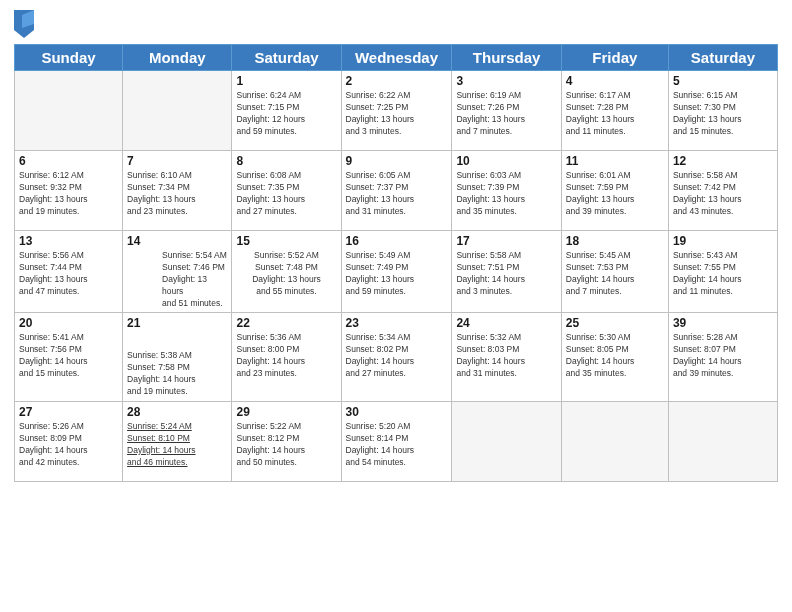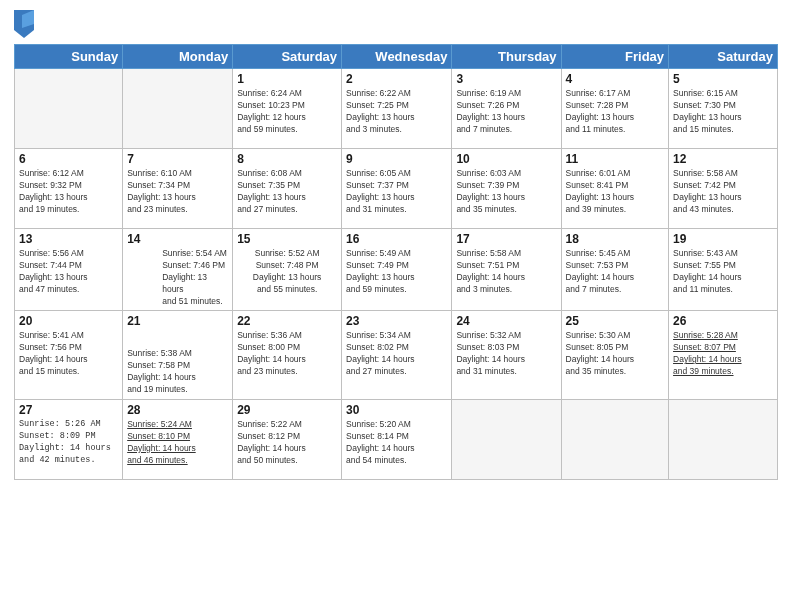--- a/index.html
+++ b/index.html
@@ -54,22 +54,22 @@
       width: 100%;
       border-collapse: collapse;
       font-size: 9.5px;
     }
     .calendar thead tr th {
       background: #3a7abf;
       color: #fff;
       font-weight: bold;
       padding: 4px 4px;
       border: 1px solid #5a9ad0;
-      font-size: 13px;
-      text-align: right;
+      font-size: 15px;
+      text-align: center;
     }
     .calendar tbody tr td {
       border: 1px solid #c0c0c0;
       vertical-align: top;
       padding: 3px 4px;
       width: 113px;
       min-height: 70px;
       height: 80px;
       background: #fff;
     }
@@ -122,21 +122,21 @@
           <th>Saturday</th>
         </tr>
     </thead>
     <tbody id="calendar-body">
     <tr>
           <td class="empty"></td>
           <td class="empty"></td>
           <td>
             <span class="day-number">1</span>
             <div class="day-info" style="white-space: pre-line;">Sunrise: 6:24 AM
-Sunset: 10:23 PM
+Sunset: 7:15 PM
 Daylight: 12 hours
 and 59 minutes.</div>
           </td>
           <td>
             <span class="day-number">2</span>
             <div class="day-info" style="white-space: pre-line;">Sunrise: 6:22 AM
 Sunset: 7:25 PM
 Daylight: 13 hours
 and 3 minutes.</div>
           </td>
@@ -194,21 +194,21 @@
           <td>
             <span class="day-number">10</span>
             <div class="day-info" style="white-space: pre-line;">Sunrise: 6:03 AM
 Sunset: 7:39 PM
 Daylight: 13 hours
 and 35 minutes.</div>
           </td>
           <td>
             <span class="day-number">11</span>
             <div class="day-info" style="white-space: pre-line;">Sunrise: 6:01 AM
-Sunset: 8:41 PM
+Sunset: 7:59 PM
 Daylight: 13 hours
 and 39 minutes.</div>
           </td>
           <td>
             <span class="day-number">12</span>
             <div class="day-info" style="white-space: pre-line;">Sunrise: 5:58 AM
 Sunset: 7:42 PM
 Daylight: 13 hours
 and 43 minutes.</div>
           </td>
@@ -301,31 +301,31 @@
 and 31 minutes.</div>
           </td>
           <td>
             <span class="day-number">25</span>
             <div class="day-info" style="white-space: pre-line;">Sunrise: 5:30 AM
 Sunset: 8:05 PM
 Daylight: 14 hours
 and 35 minutes.</div>
           </td>
           <td>
-            <span class="day-number">26</span>
-            <div class="day-info" style="white-space: pre-line; text-decoration: underline;">Sunrise: 5:28 AM
+            <span class="day-number">39</span>
+            <div class="day-info" style="white-space: pre-line;">Sunrise: 5:28 AM
 Sunset: 8:07 PM
 Daylight: 14 hours
 and 39 minutes.</div>
           </td>
         </tr>
         <tr>
           <td>
             <span class="day-number">27</span>
-            <div class="day-info" style="white-space: pre-line; font-family: Liberation Mono, monospace;">Sunrise: 5:26 AM
+            <div class="day-info" style="white-space: pre-line;">Sunrise: 5:26 AM
 Sunset: 8:09 PM
 Daylight: 14 hours
 and 42 minutes.</div>
           </td>
           <td>
             <span class="day-number">28</span>
             <div class="day-info" style="white-space: pre-line; text-decoration: underline;">Sunrise: 5:24 AM
 Sunset: 8:10 PM
 Daylight: 14 hours
 and 46 minutes.</div>

